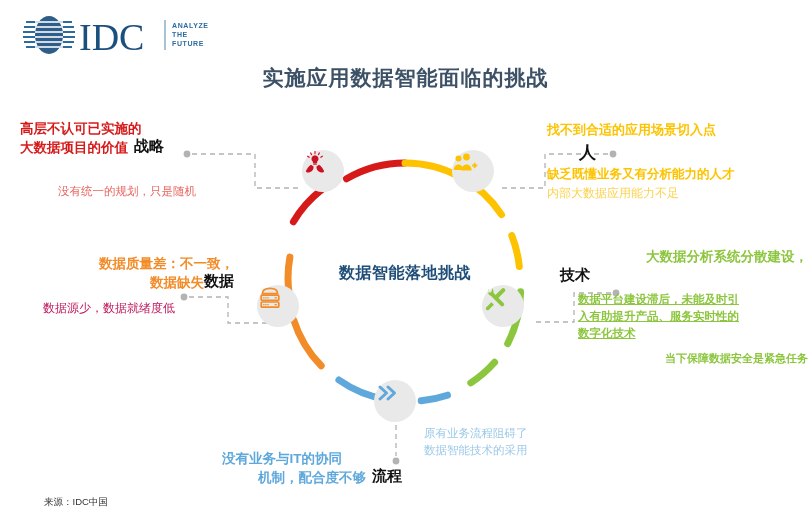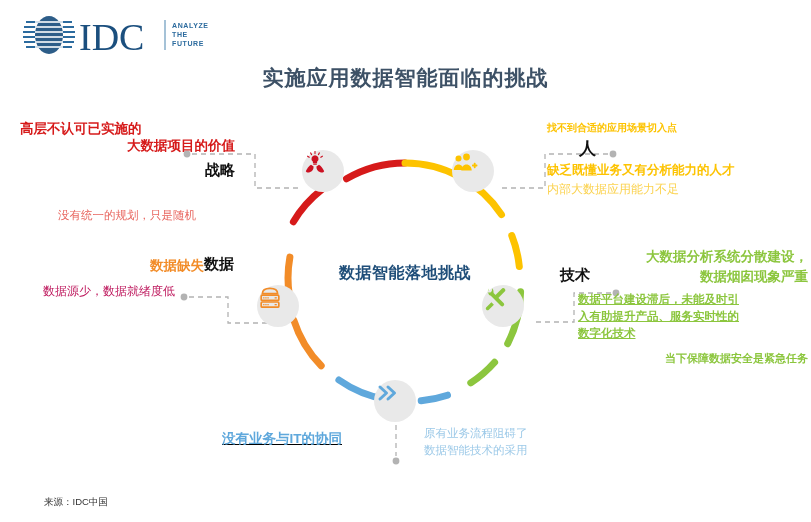--- a/index.html
+++ b/index.html
@@ -45,45 +45,45 @@
   
   .blk{position:absolute;}
   .head{font-weight:bold;line-height:1.28;}
   .tag{font-weight:bold;color:#111111;font-size:15px;}
   .sub{line-height:1.35;}
   .sub2{line-height:1.35;}
 
   
   .blk-strategy{left:20px;top:120px;width:215px;text-align:left;}
   .blk-strategy .head{color:#d61a1a;font-size:13.5px;}
-  .blk-strategy .tagrow{display:flex;align-items:flex-end;gap:6px;flex-direction:column;}
+  .blk-strategy .tagrow{display:flex;align-items:flex-end;gap:6px;}
   .blk-strategy .sub{color:#e8665f;font-size:11.5px;margin:28px 0 0 38px;}
 
   
   .blk-people{left:547px;top:122px;width:252px;text-align:left;}
-  .blk-people .head{color:#fdc300;font-size:10px;}
+  .blk-people .head{color:#fdc300;font-size:13px;}
   .blk-people .tagrow{display:flex;align-items:flex-end;gap:4px;margin-top:2px;}
   .blk-people .sub{color:#fdc300;font-size:12.5px;font-weight:bold;margin-top:2px;}
   .blk-people .sub2{color:#fbd24e;font-size:12px;margin-top:2px;}
 
   
   .blk-data{left:6px;top:255px;width:228px;text-align:right;}
   .blk-data .head{color:#f28c28;font-size:13.5px;}
   .blk-data .tagrow{display:flex;align-items:flex-end;justify-content:flex-end;}
   .blk-data .sub{color:#be185d;font-size:12px;margin-top:9px;text-align:center;padding-right:22px;}
 
   
   .blk-tech{left:560px;top:248px;width:248px;text-align:left;}
   .blk-tech .head{color:#8cc63e;font-size:13.5px;text-align:right;}
   .blk-tech .tagrow{display:flex;align-items:flex-end;gap:6px;margin-top:1px;}
   .blk-tech .sub{color:#8cc63e;font-size:11.5px;font-weight:bold;margin:6px 0 0 18px;line-height:1.45;text-decoration:underline;}
   .blk-tech .sub2{color:#8cc63e;font-size:11px;font-weight:bold;margin:10px 0 9px 0;text-align:right;}
 
   
-  .blk-process{left:222px;top:430px;width:180px;text-align:left;text-decoration:underline;}
+  .blk-process{left:222px;top:450px;width:180px;text-align:left;}
   .blk-process .head{color:#5fa8dc;font-size:13.5px;}
   .blk-process .tagrow{display:flex;align-items:flex-end;gap:6px;justify-content:flex-end;}
   .blk-process-sub{position:absolute;left:424px;top:425px;width:160px;color:#9cc9e8;font-size:11.5px;line-height:1.45;}
 
   
   .source{position:absolute;left:44px;top:496px;font-size:9.5px;color:#333333;}
 </style>
 </head>
 <body>
 
@@ -257,43 +257,47 @@
   <div class="blk blk-people">
     <div class="head">找不到合适的应用场景切入点</div>
     <div class="tagrow">
       <div class="tag" style="font-size:17px;margin-left:32px;">人</div>
     </div>
     <div class="sub">缺乏既懂业务又有分析能力的人才</div>
     <div class="sub2">内部大数据应用能力不足</div>
   </div>
 
   <div class="blk blk-data">
+    <div class="head">数据质量差：不一致，</div>
     <div class="tagrow">
       <div class="head">数据缺失</div>
       <div class="tag">数据</div>
     </div>
     <div class="sub">数据源少，数据就绪度低</div>
   </div>
 
   <div class="blk blk-tech">
     <div class="head">大数据分析系统分散建设，</div>
     <div class="tagrow">
       <div class="tag">技术</div>
-      <div class="head" style="flex:1;">数据烟囱现象严重</div>
     </div>
     <div class="sub">
       <div>数据平台建设滞后，未能及时引</div>
       <div>入有助提升产品、服务实时性的</div>
       <div>数字化技术</div>
     </div>
     <div class="sub2">当下保障数据安全是紧急任务</div>
   </div>
 
   <div class="blk blk-process">
     <div class="head">没有业务与IT的协同</div>
+    <div class="tagrow">
+      <div class="head">机制，配合度不够</div>
+      <div class="tag">流程</div>
+    </div>
   </div>
   <div class="blk-process-sub">
     <div>原有业务流程阻碍了</div>
     <div>数据智能技术的采用</div>
   </div>
 
   <div class="source">来源：IDC中国</div>
 
 </div>
 

